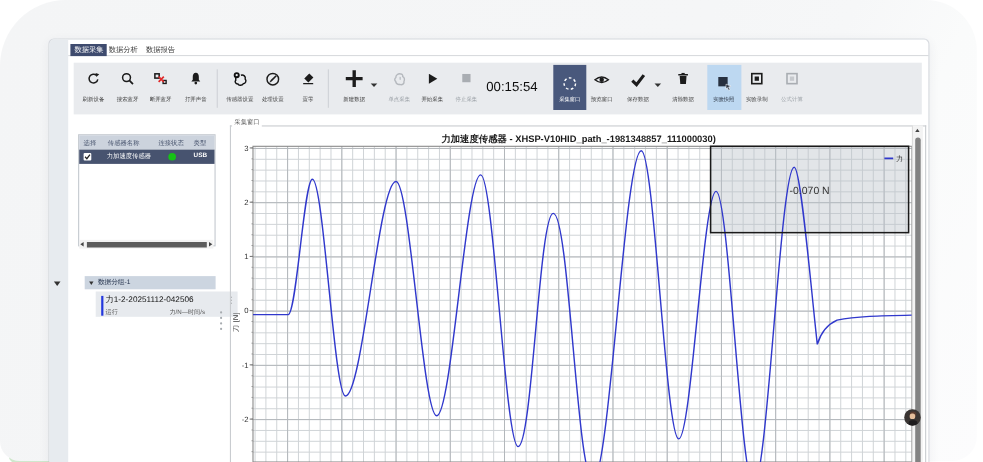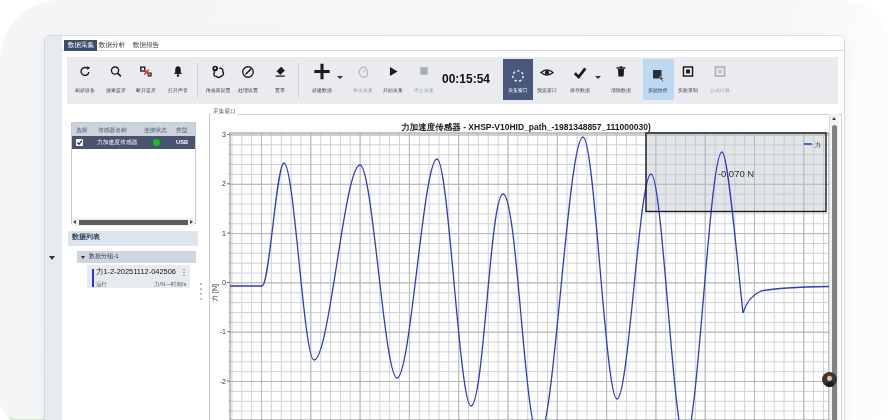--- a/index.html
+++ b/index.html
@@ -129,21 +129,21 @@
           <path d="M4.2 2.4 L13.6 8 L4.2 13.6 Z" fill="#1c1c1c"></path>
         </svg>
         <span class="lb">开始采集</span>
       </div>
     <div class="ti" style="left:356.9px">
         <svg width="12" height="12" viewBox="0 0 16 16">
           <rect x="3" y="3" width="10" height="10" fill="#a9adb2"></rect>
         </svg>
         <span class="lb lbg">停止采集</span>
       </div>
-    <div class="abs" style="left:375px;top:15px;font-size:12px;font-weight:700;color:#0d0d0d;">00:15:54</div>
+    <div class="abs" style="left:375px;top:15px;font-size:12px;font-weight:400;color:#0d0d0d;">00:15:54</div>
     <div class="abs" style="left:436px;top:2px;width:30px;height:40.5px;background:#49587c;">
       <svg width="14" height="14" viewBox="0 0 14 14" style="position:absolute;left:8px;top:10px">
           <circle cx="7" cy="7" r="5.2" fill="none" stroke="#fff" stroke-width="1.3" stroke-dasharray="2.4 2.2"></circle>
         </svg>
       <span style="position:absolute;left:50%;top:28px;transform:translate(-50%,0) scale(0.44);transform-origin:center top;white-space:nowrap;font-size:11px;color:#fff;">采集窗口</span>
     </div>
     <div class="ti" style="left:480.4px">
         <svg width="15" height="15" viewBox="0 0 17 17">
           <path d="M1.6 8.5 Q8.5 2.8 15.4 8.5 Q8.5 14.2 1.6 8.5 Z" fill="none" stroke="#1c1c1c" stroke-width="1.5"></path>
           <circle cx="8.5" cy="8.5" r="2.3" fill="#1c1c1c"></circle>
@@ -203,29 +203,26 @@
       <span class="tw" style="left:25.5px;top:1.5px;">力加速度传感器</span>
       <div class="abs" style="left:81.5px;top:2.8px;width:7.4px;height:7.4px;border-radius:50%;background:#16c216;"></div>
       <span class="tw" style="left:104.5px;top:2px;font-weight:700;">USB</span>
     </div>
     <div class="abs" style="left:0px;top:95px;width:122.5px;height:8px;background:#f2f2f2;">
       <div class="abs" style="left:1.5px;top:2px;width:0;height:0;border-top:2.5px solid transparent;border-bottom:2.5px solid transparent;border-right:3px solid #444;"></div>
       <div class="abs" style="right:1.5px;top:2px;width:0;height:0;border-top:2.5px solid transparent;border-bottom:2.5px solid transparent;border-left:3px solid #444;"></div>
       <div class="abs" style="left:7px;top:1.5px;width:109px;height:5px;background:#5c5c5c;"></div>
     </div>
   </div>
-  <div class="abs" style="left:23px;top:195px;width:130px;height:15px;background:#dce4ec;">
-    <span class="hd">数据列表</span>
-    </div>
   <div class="abs" style="left:23px;top:210px;width:133px;height:185px;background:#fff;">
     <div class="abs" style="left:9px;top:4.5px;width:119px;height:12.5px;background:#ccd5e0;">
       <div class="abs" style="left:4px;top:5px;width:0;height:0;border-left:2.8px solid transparent;border-right:2.8px solid transparent;border-top:3.5px solid #333;"></div>
       <span style="position:absolute;left:11.5px;top:1.5px;font-size:11px;transform:scale(0.55);transform-origin:left top;white-space:nowrap;color:#26344e;">数据分组-1</span>
     </div>
-    <div class="abs" style="left:19px;top:18.5px;width:103px;height:23.5px;background:#e7eaee;">
+    <div class="abs" style="left:19px;top:18.5px;width:129px;height:23.5px;background:#e7eaee;">
       <div class="abs" style="left:5px;top:4.5px;width:2.2px;height:17.5px;background:#2438dd;"></div>
       <span style="position:absolute;left:9px;top:2.5px;font-size:12px;transform:scale(0.62);transform-origin:left top;white-space:nowrap;color:#111;">力1-2-20251112-042506</span>
       <span style="position:absolute;left:9px;top:15px;font-size:10px;transform:scale(0.56);transform-origin:left top;white-space:nowrap;color:#555;">运行</span>
       <span style="position:absolute;left:66.5px;top:15px;font-size:10px;transform:scale(0.56);transform-origin:left top;white-space:nowrap;color:#555;">力/N—时间/s</span>
       <span style="position:absolute;right:2px;top:3.5px;font-size:8px;color:#333;">⋮</span>
     </div>
   </div>
 
   <div class="abs" style="left:155px;top:247px;width:2px;height:20px;">
     <div style="width:2px;height:2px;border-radius:50%;background:#a7abb0;margin-bottom:3px;"></div>

